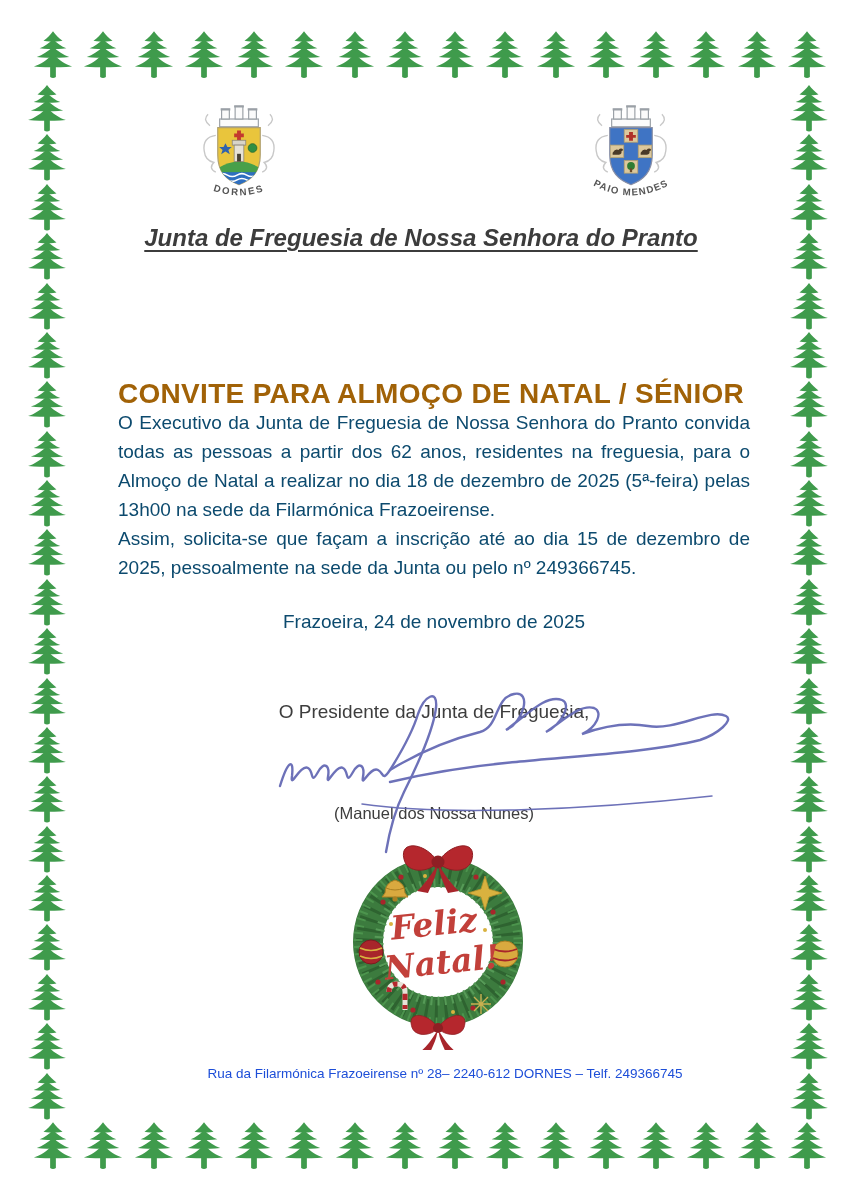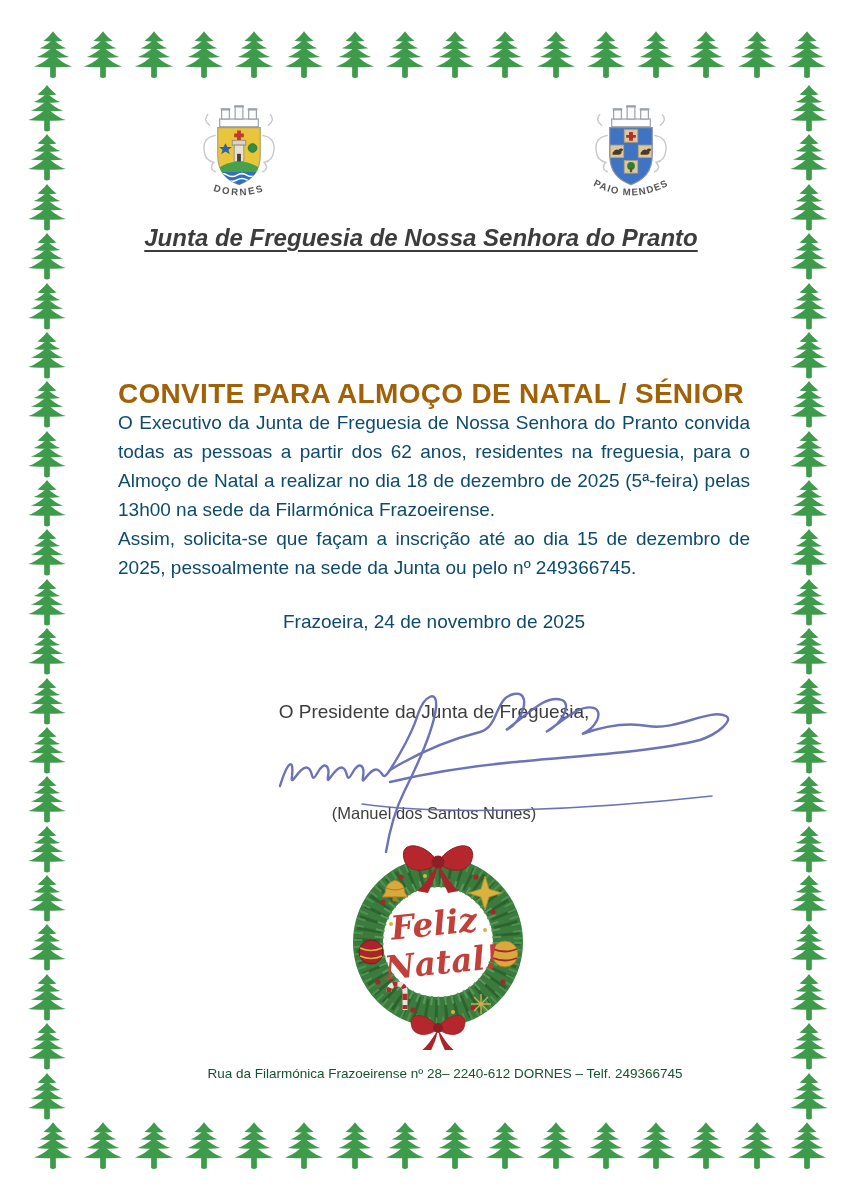--- a/index.html
+++ b/index.html
@@ -45,21 +45,21 @@
     text-align:center; font-size:19px; color:#3d3d3d;
   }
   .sig-name {
     position:absolute; left:118px; width:632px; top:804px;
     text-align:center; font-size:16.5px; color:#3d3d3d;
   }
   .signature-svg { position:absolute; left:266px; top:676px; width:478px; height:188px; z-index:3; }
   .wreath { position:absolute; left:333px; top:832px; width:210px; height:218px; }
   .page-footer {
     position:absolute; left:0; right:0; top:1063px;
-    text-align:center; font-size:13.5px; line-height:1.65; color:#14532d;padding-left:40px;
+    text-align:center; font-size:13.5px; line-height:1.65; color:#1d4ed8;padding-left:40px;
   }
 </style>
 </head>
 <body>
 
 <div class="page">
 
   <div class="tree-row top">
       <svg width="42" height="50" viewBox="0 0 44 52">
         <g fill="#3f9b4c">
@@ -827,21 +827,21 @@
   </div>
 
   <div class="sig-role">O Presidente da Junta de Freguesia,</div>
   <svg class="signature-svg" viewBox="0 0 478 188">
     <g fill="none" stroke="#6166b3" stroke-width="2.4" stroke-linecap="round" opacity="0.92">
       <path d="M14 110 C22 84 28 82 26 100 C24 114 34 88 42 92 C48 95 44 110 52 96 C58 85 64 89 62 101 C60 112 70 88 77 92 C83 95 79 110 87 96 C93 85 99 89 97 101 C95 113 104 90 112 94 C118 97 116 106 124 94 C134 78 146 58 152 38 C158 20 172 12 170 32 C167 56 150 92 138 116 C130 132 124 152 120 176"></path>
       <path d="M124 94 C160 72 190 62 214 56 C234 50 228 22 248 18 C266 14 258 46 240 54 C262 38 280 18 296 24 C306 28 296 48 280 56 C298 44 314 28 328 32 C338 36 330 52 316 58 C338 50 360 46 382 50 C410 55 444 32 460 40 C468 44 452 58 434 64 C386 76 310 80 250 86 C204 90 158 98 124 106"></path>
       <path d="M96 128 C180 140 320 134 446 120" stroke-width="1.5"></path>
     </g>
   </svg>
-  <div class="sig-name">(Manuel dos Santos Nunes)</div>
+  <div class="sig-name">(Manuel dos Nossa Nunes)</div>
 
   <svg class="wreath" viewBox="0 0 210 218">
 
     <circle cx="105" cy="110" r="70" fill="none" stroke="#3c7b3e" stroke-width="30"></circle>
     <circle cx="105" cy="110" r="70" fill="none" stroke="#2e6330" stroke-width="24" stroke-dasharray="3 7"></circle>
     <circle cx="105" cy="110" r="80" fill="none" stroke="#4c944d" stroke-width="9" stroke-dasharray="2 5"></circle>
     <circle cx="105" cy="110" r="59" fill="none" stroke="#569a57" stroke-width="9" stroke-dasharray="2 5"></circle>
 
     <g fill="#a8252b">
       <circle cx="50" cy="70" r="2.6"></circle>

